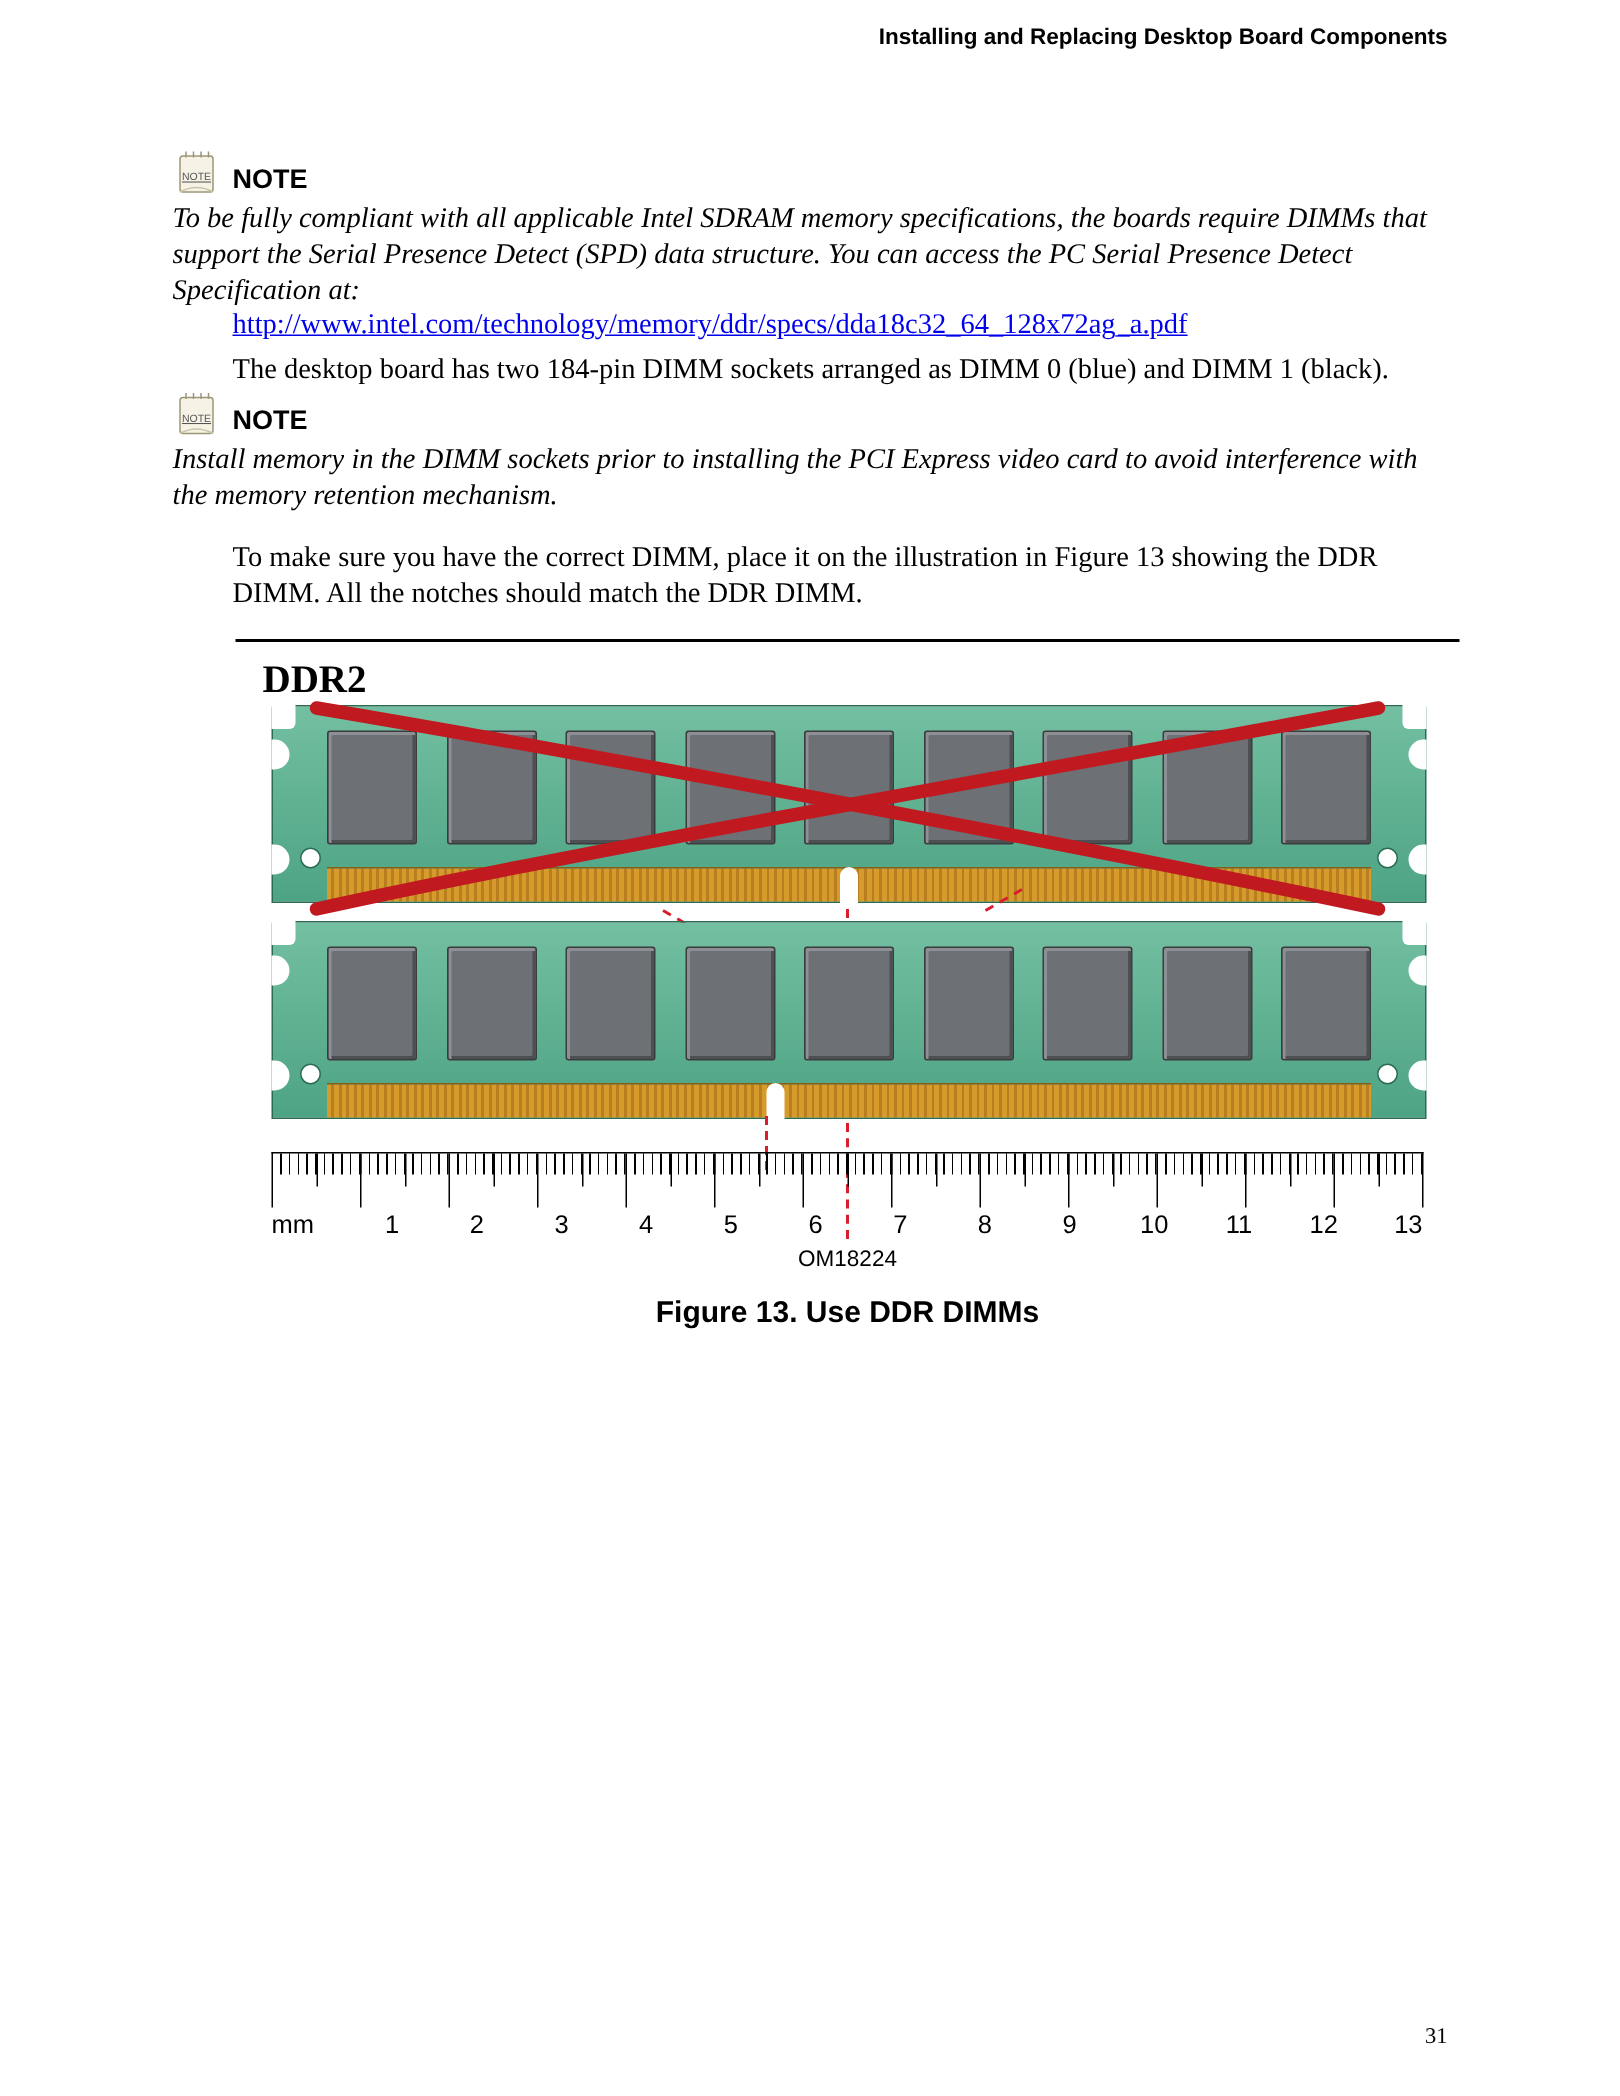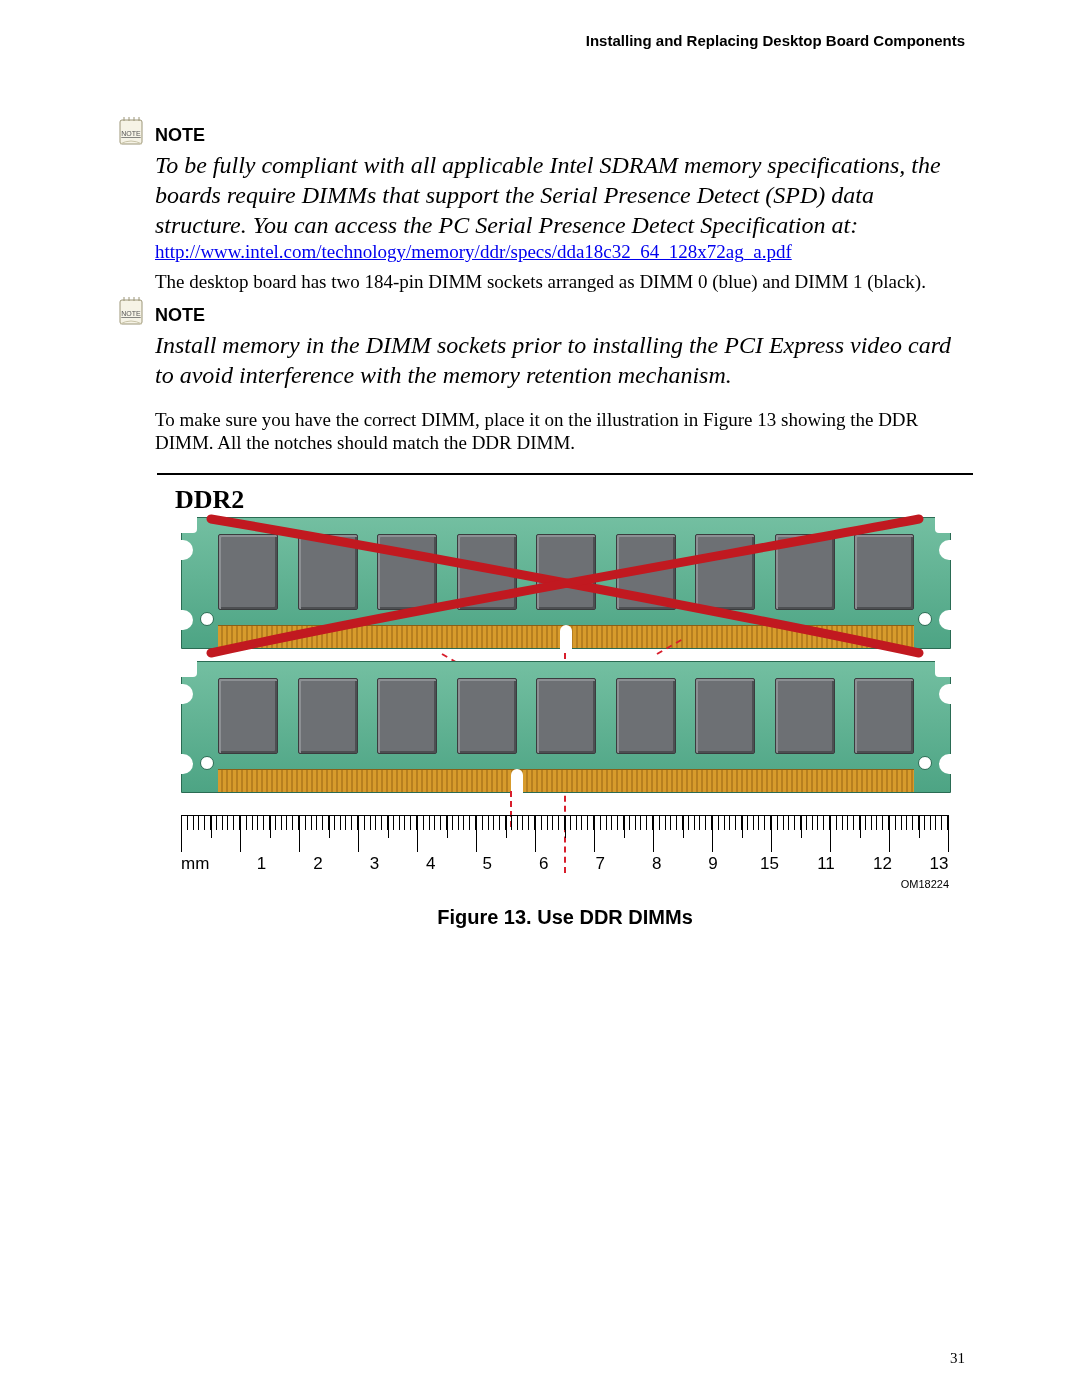--- a/index.html
+++ b/index.html
@@ -5,21 +5,21 @@
   body {
     margin: 0;
     padding: 0;
     background: #fff;
     font-family: "Times New Roman", Times, serif;
     color: #000;
     width: 1080px;
   }
   .page {
     box-sizing: border-box;
-    padding: 32px 115px 40px 115px;
+    padding: 16px 115px 40px 115px;
     position: relative;
     min-height: 1397px;
   }
   .header {
     font-family: Arial, Helvetica, sans-serif;
     font-weight: bold;
     font-size: 15px;
     text-align: right;
     margin-bottom: 65px;
   }
@@ -50,22 +50,21 @@
     width: 32px;
     height: 32px;
     flex: 0 0 32px;
   }
   .note-label {
     font-family: Arial, Helvetica, sans-serif;
     font-weight: bold;
     font-size: 18px;
   }
   .body-text {
-    margin-left: 40px;
-    font-size: 24px;
+    font-size: 19px;
     line-height: 1.25;
     margin-top: 4px;
   }
   .italic { font-style: italic; }
   a.link {
     color: #0000ee;
     text-decoration: underline;
     font-size: 19px;
   }
   .linkline { margin-left: 40px; font-size: 19px; line-height:1.25; }
@@ -192,22 +191,22 @@
   .ruler-nums {
     display:flex; justify-content:space-between;
     font-family: Arial, Helvetica, sans-serif; font-size:17px;
     margin-top: 2px;
     padding: 0 0 0 0;
   }
   .ruler-nums span { width: 20px; text-align:center; }
   .ruler-nums .mm { width: 34px; text-align:left; }
   .om-code {
     font-family: Arial, Helvetica, sans-serif;
-    font-size: 11px;
-    text-align: right;
+    font-size: 15px;
+    text-align: center;
     margin-top: 4px;
   }
   .fig-caption {
     font-family: Arial, Helvetica, sans-serif;
     font-weight: bold;
     text-align:center;
     font-size: 20px;
     margin-top: 16px;
   }
   .page-num {
@@ -349,21 +348,21 @@
           <span class="mm">mm</span>
           <span>1</span>
           <span>2</span>
           <span>3</span>
           <span>4</span>
           <span>5</span>
           <span>6</span>
           <span>7</span>
           <span>8</span>
           <span>9</span>
-          <span>15</span>
+          <span>10</span>
           <span>11</span>
           <span>12</span>
           <span>13</span>
         </div>
         <div class="om-code">OM18224</div>
       </div>
     </div>
 
     <div class="fig-caption">Figure 13.  Use DDR DIMMs</div>
   </div>

